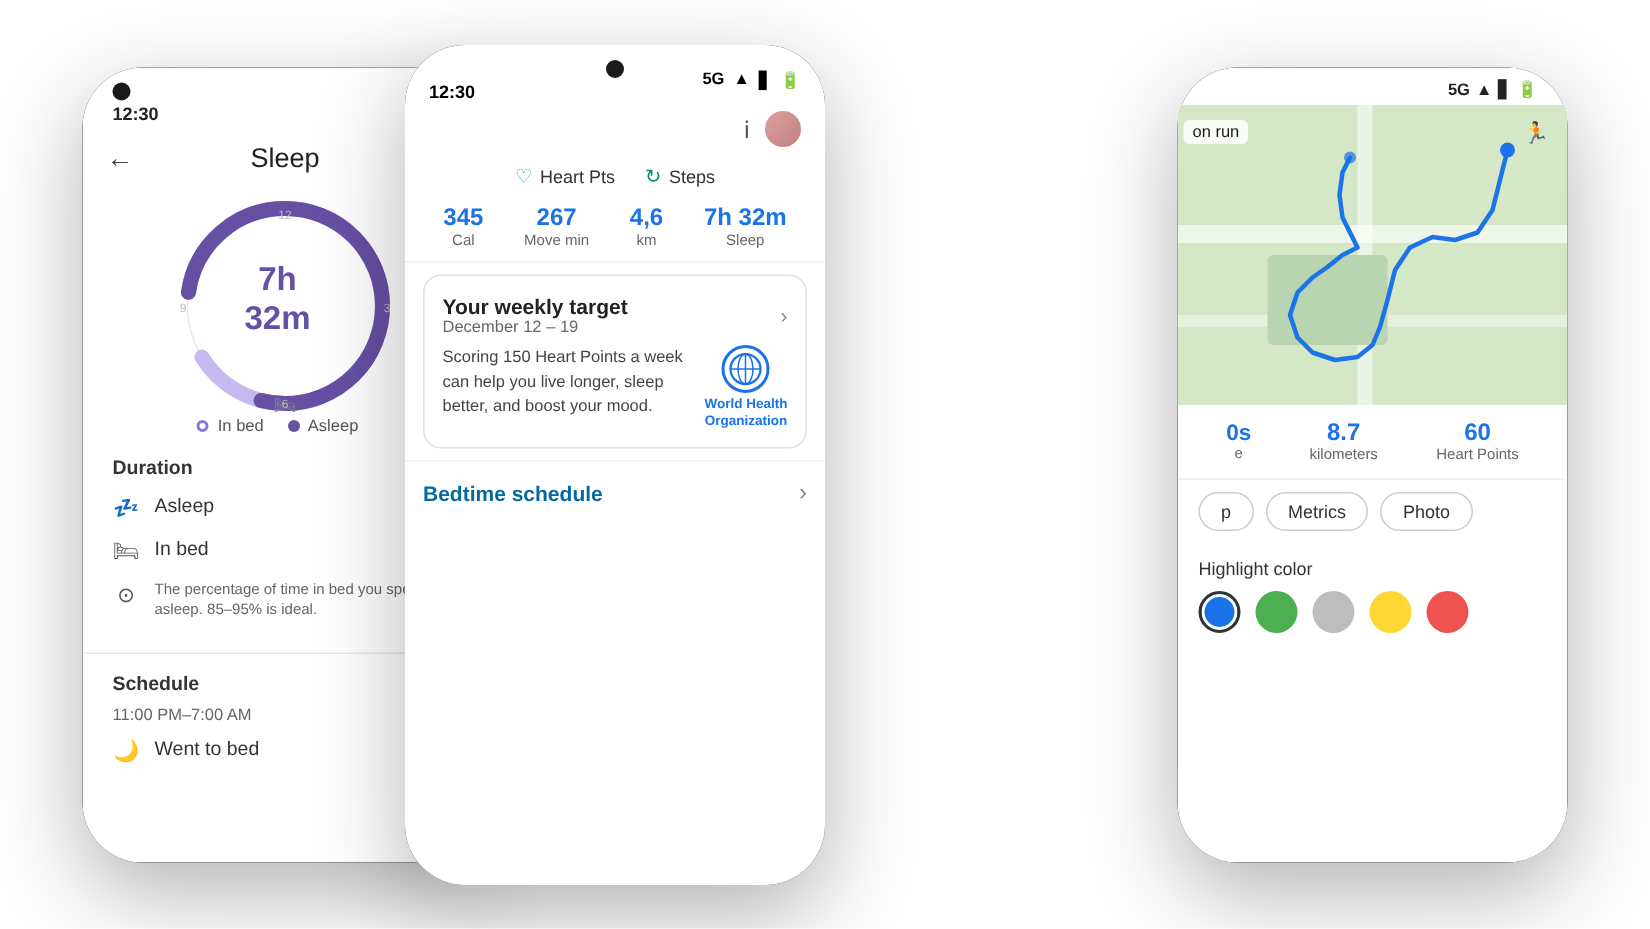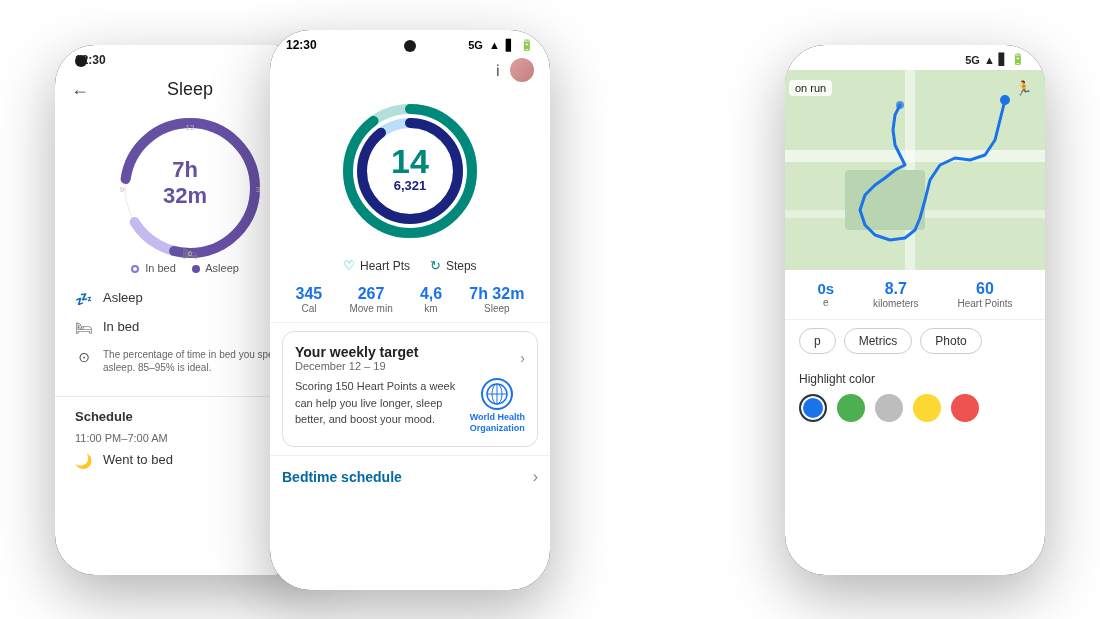--- a/index.html
+++ b/index.html
@@ -44,21 +44,21 @@
     
     .status-bar {
       display: flex;
       justify-content: space-between;
       align-items: center;
       padding: 8px 20px 4px;
       font-size: 11px;
       font-weight: 600;
       color: #222;
     }
-    .status-bar-time { font-weight: 700; font-size: 12px; }
+    .status-bar-time { font-weight: 700; font-size: 12px; margin-top: 16px; }
     .status-icons { display: flex; gap: 4px; align-items: center; }
 
     
     .camera-hole {
       position: absolute;
       top: 10px;
       left: 20px;
       width: 12px;
       height: 12px;
       background: #1a1a1a;
@@ -517,20 +517,21 @@
           <span class="legend-dot" style="display:inline-block;width:8px;height:8px;border-radius:50%;border:2px solid #8b76d9;vertical-align:middle;margin-right:3px;"></span>
           <span>In bed</span>
         </span>
         <span class="legend-asleep">
           <span class="legend-dot" style="display:inline-block;width:8px;height:8px;border-radius:50%;background:#6650a4;vertical-align:middle;margin-right:3px;"></span>
           <span>Asleep</span>
         </span>
       </div>
 
       <div class="sleep-section">
+        <div class="sleep-section-title">Duration</div>
         <div class="sleep-item">
           <div class="sleep-item-icon">💤</div>
           <div class="sleep-item-content">
             <div class="sleep-item-label">Asleep</div>
           </div>
         </div>
         <div class="sleep-item">
           <div class="sleep-item-icon">🛏</div>
           <div class="sleep-item-content">
             <div class="sleep-item-label">In bed</div>
@@ -573,38 +574,20 @@
           <span style="font-size:11px;">▋</span>
           <span style="font-size:11px;">🔋</span>
         </div>
       </div>
 
       <div style="display:flex;justify-content:flex-end;align-items:center;gap:10px;padding:2px 16px 4px;">
         <span class="info-icon">ℹ</span>
         <div class="avatar-circle"></div>
       </div>
 
-      <div class="ring-chart-container">
-        <div class="ring-wrapper">
-          <svg class="ring-svg" viewBox="0 0 150 150">
-
-            <circle cx="75" cy="75" r="62" fill="none" stroke="#b2dfdb" stroke-width="10"></circle>
-
-            <circle cx="75" cy="75" r="62" fill="none" stroke="#00897b" stroke-width="10" stroke-dasharray="350 40" stroke-linecap="round" transform="rotate(-90 75 75)"></circle>
-
-            <circle cx="75" cy="75" r="48" fill="none" stroke="#bbdefb" stroke-width="10"></circle>
-
-            <circle cx="75" cy="75" r="48" fill="none" stroke="#1a237e" stroke-width="10" stroke-dasharray="270 32" stroke-linecap="round" transform="rotate(-90 75 75)"></circle>
-          </svg>
-          <div style="position:absolute;top:50%;left:50%;transform:translate(-50%,-55%);text-align:center;">
-            <div style="font-size:34px;font-weight:700;color:#00897b;line-height:1;">14</div>
-            <div style="font-size:13px;font-weight:600;color:#1a237e;">6,321</div>
-          </div>
-        </div>
-      </div>
 
       <div class="activity-legend">
         <div class="activity-legend-item">
           <span class="heart-icon">♡</span>
           <span>Heart Pts</span>
         </div>
         <div class="activity-legend-item">
           <span class="steps-icon">↻</span>
           <span>Steps</span>
         </div>

